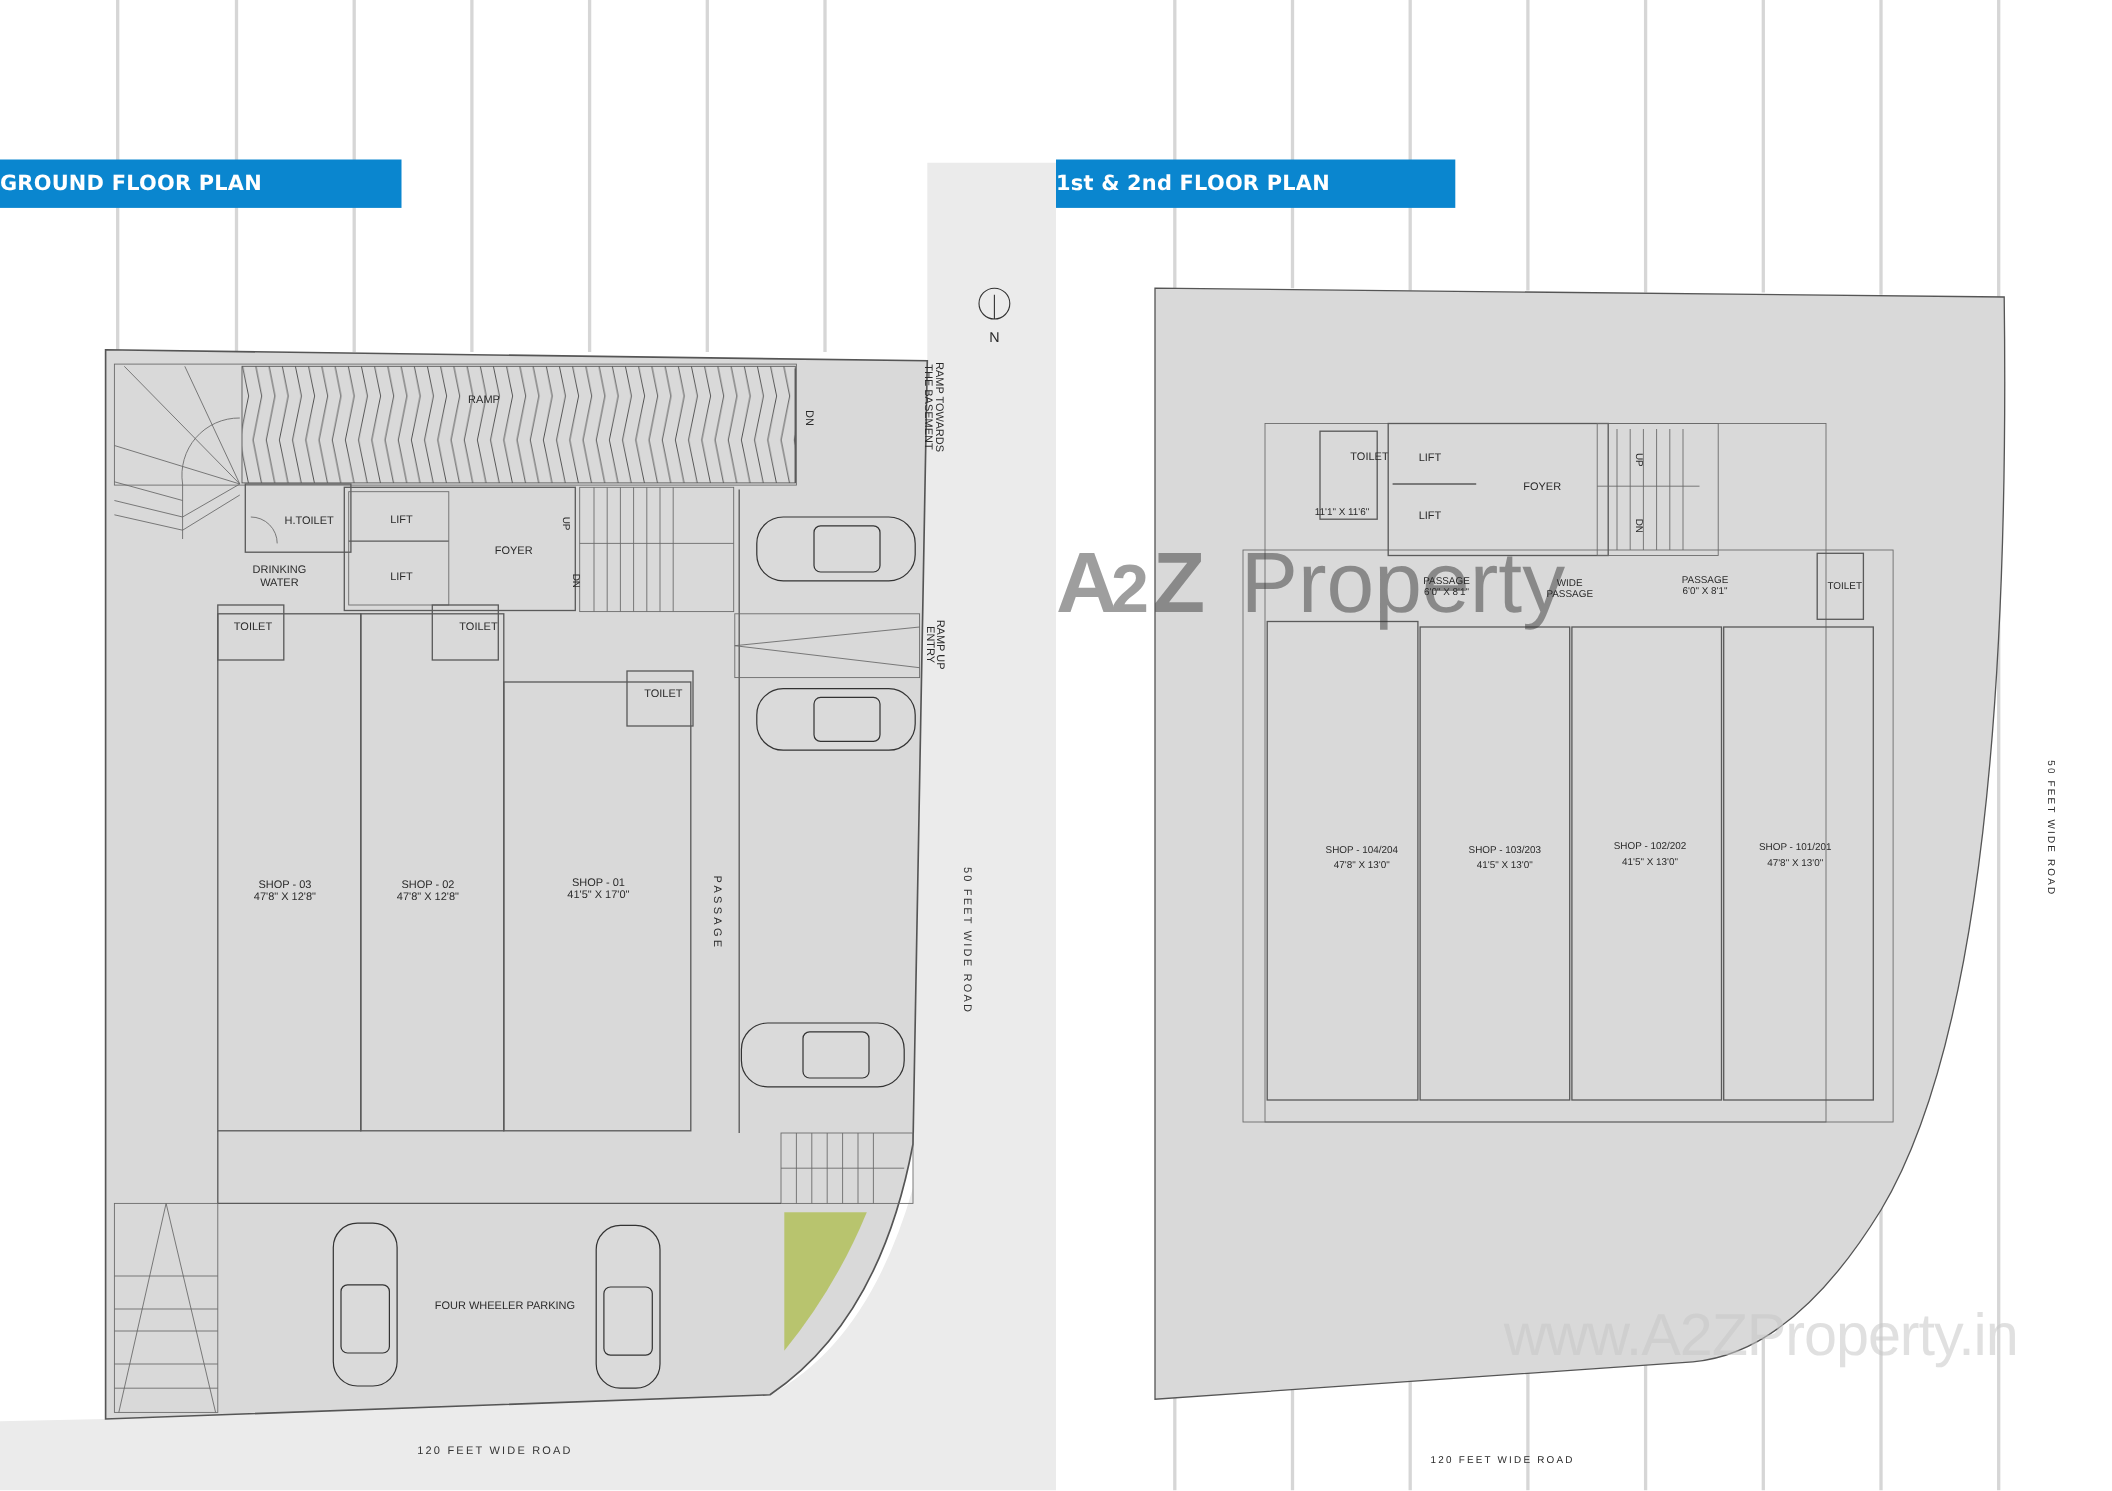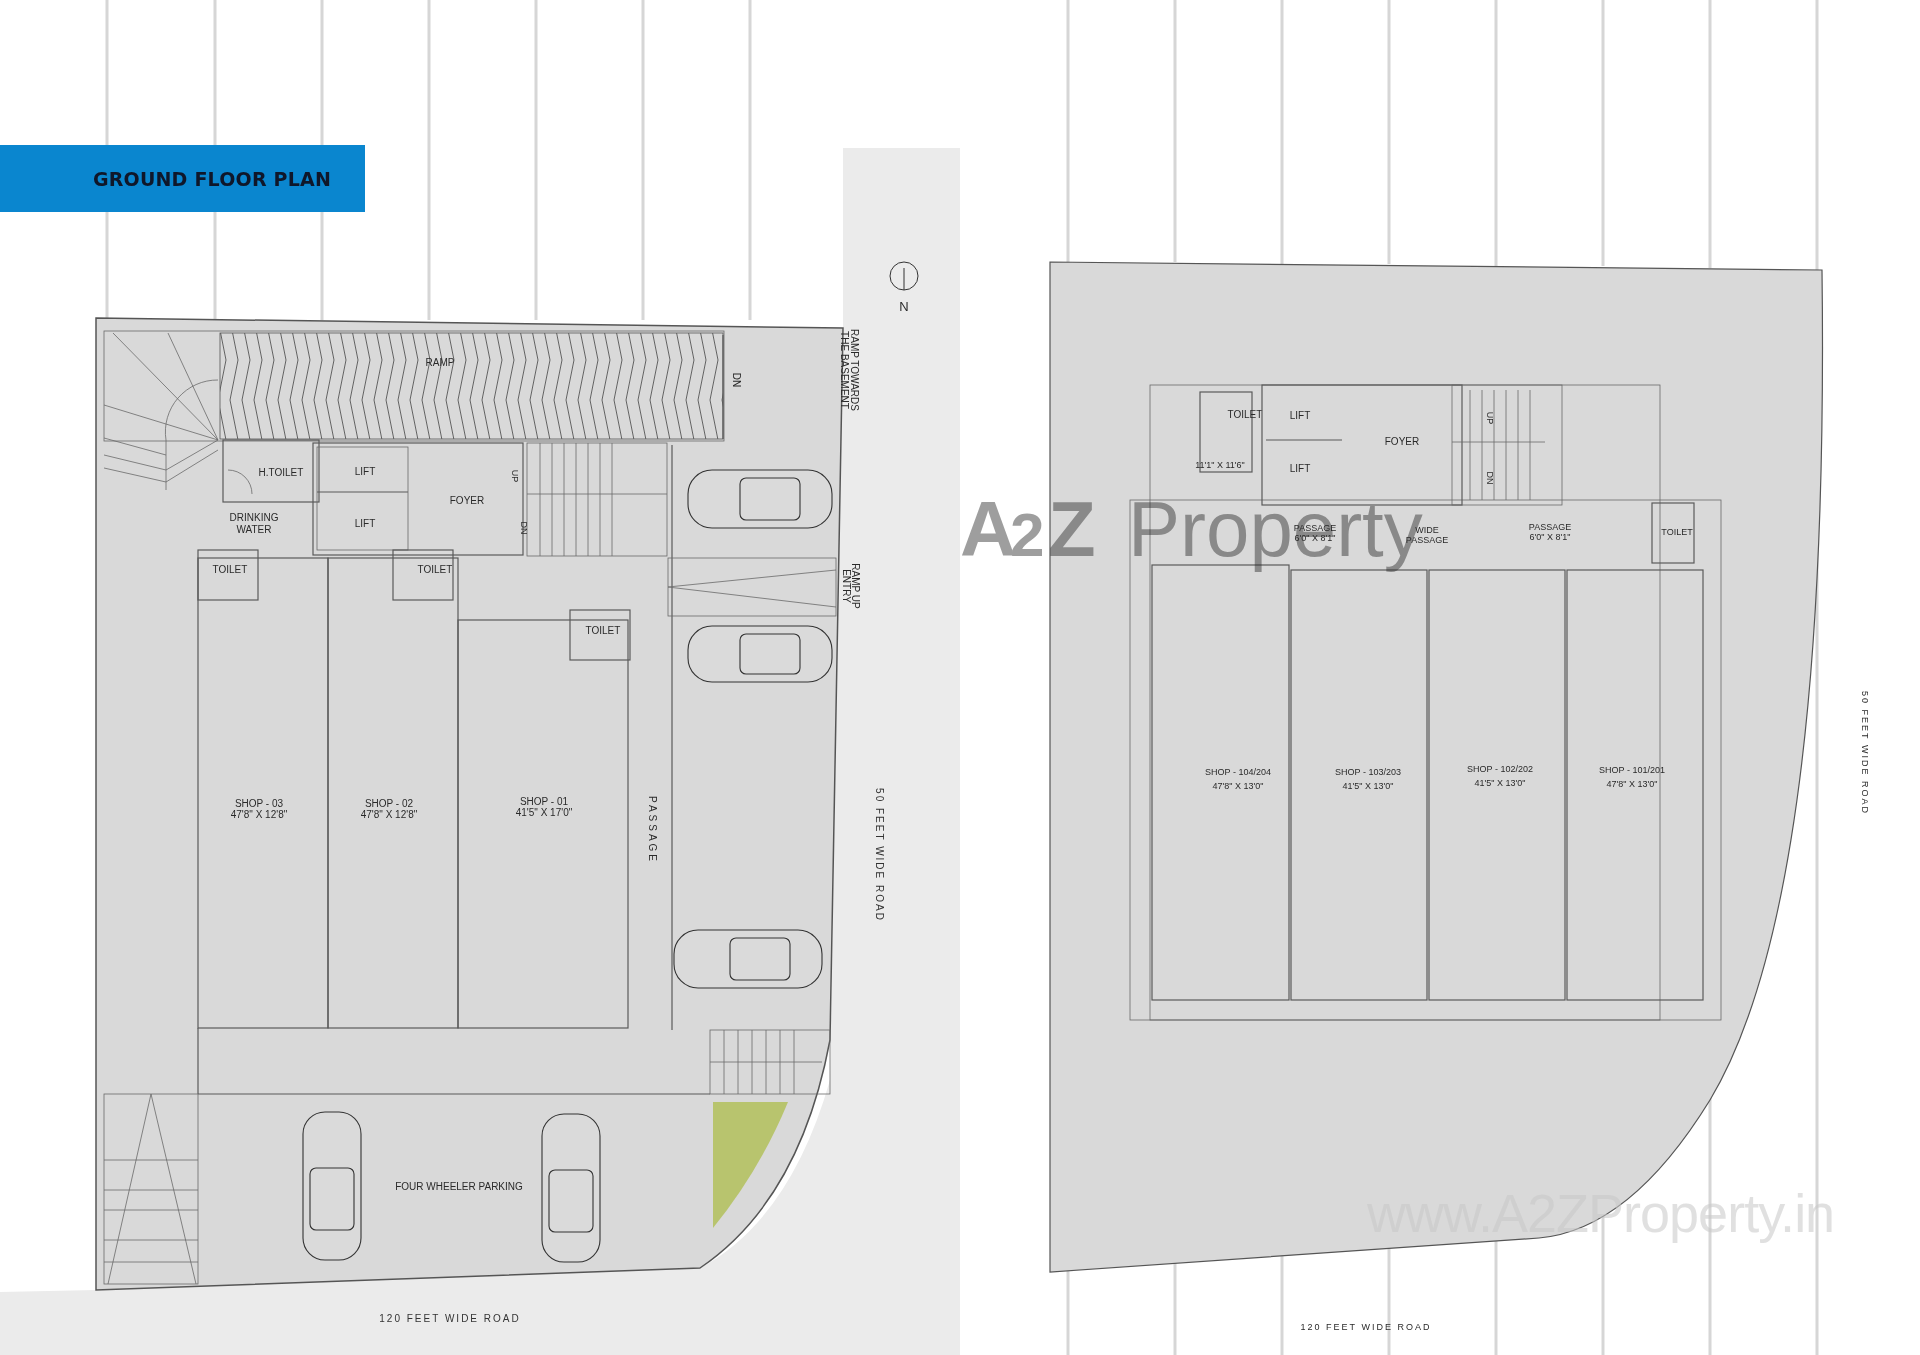--- a/index.html
+++ b/index.html
@@ -1,18 +1,18 @@
 <!DOCTYPE html>
 <html><head>
 <meta charset="utf-8">
 <style>
   html, body { margin:0; padding:0; background:#ffffff; }
   body { width:1920px; height:1355px; position:relative; overflow:hidden; font-family:"Liberation Sans", sans-serif; }
   #stage { position:absolute; left:0; top:0; width:1920px; height:1355px; }
-  .banner { position:absolute; height:67px; background:#0a86cf; color:#0f172a; font-family:"DejaVu Sans", sans-serif; font-weight:bold; font-size:19px; display:flex; align-items:center; justify-content:flex-end; box-sizing:border-box; padding-right:34px; letter-spacing:0.2px; }
+  .banner { position:absolute; height:44px; background:#0a86cf; color:#ffffff; font-family:"DejaVu Sans", sans-serif; font-weight:bold; font-size:19px; display:flex; align-items:center; justify-content:flex-start; box-sizing:border-box; padding-right:34px; letter-spacing:0.2px; }
   #banner-left { left:0; top:145px; width:365px; }
   #banner-right { left:960px; top:145px; width:363px; padding-right:40px; }
   svg text { font-family:"Liberation Sans", sans-serif; fill:#2a2a2a; }
   .lbl { font-size:10px; }
   .lbl-sm { font-size:9px; }
   .road { font-size:10px; letter-spacing:2px; fill:#333; }
   .wm-url { font-family:"Liberation Sans", sans-serif; font-size:54px; fill:#c8c8c8; opacity:0.55; letter-spacing:-1px; }
   .wall { fill:none; stroke:#5a5a5a; stroke-width:1.2; }
   .thin { fill:none; stroke:#6a6a6a; stroke-width:0.8; }
   .car { fill:#dadada; stroke:#333; stroke-width:1.1; }
@@ -257,13 +257,16 @@
     <text x="1010" y="556" fill="#7cc38a" font-size="62">2</text>
     <text x="1048" y="556" fill="#e85a6a">Z</text>
     <text x="1128" y="556" fill="#6aa0e0" font-weight="normal">Property</text>
   </g>
   <text class="wm-url" x="1367" y="1232">www.A2ZProperty.in</text>
 </svg>
 
 <div class="banner" id="banner-left">
       <span>GROUND FLOOR PLAN</span>
     </div>
+<div class="banner" id="banner-right">
+      <span>1st &amp; 2nd FLOOR PLAN</span>
+    </div>
 </div>
 
 </body></html>

